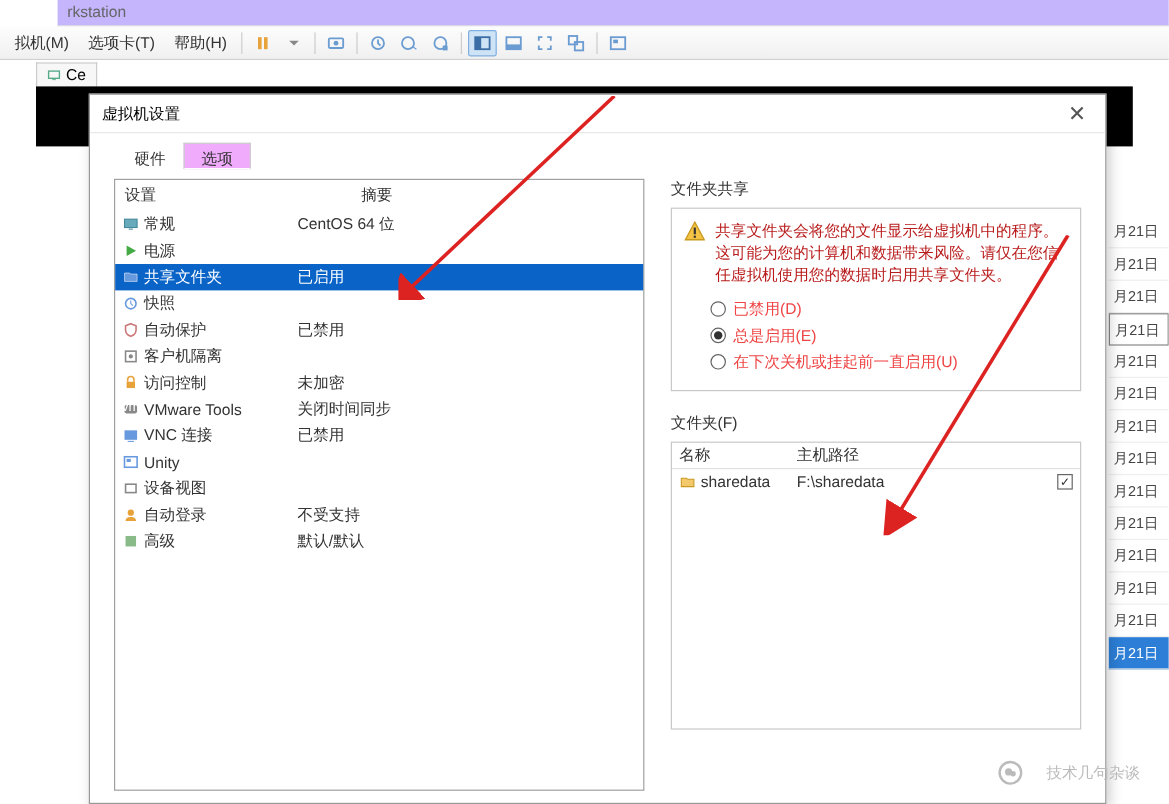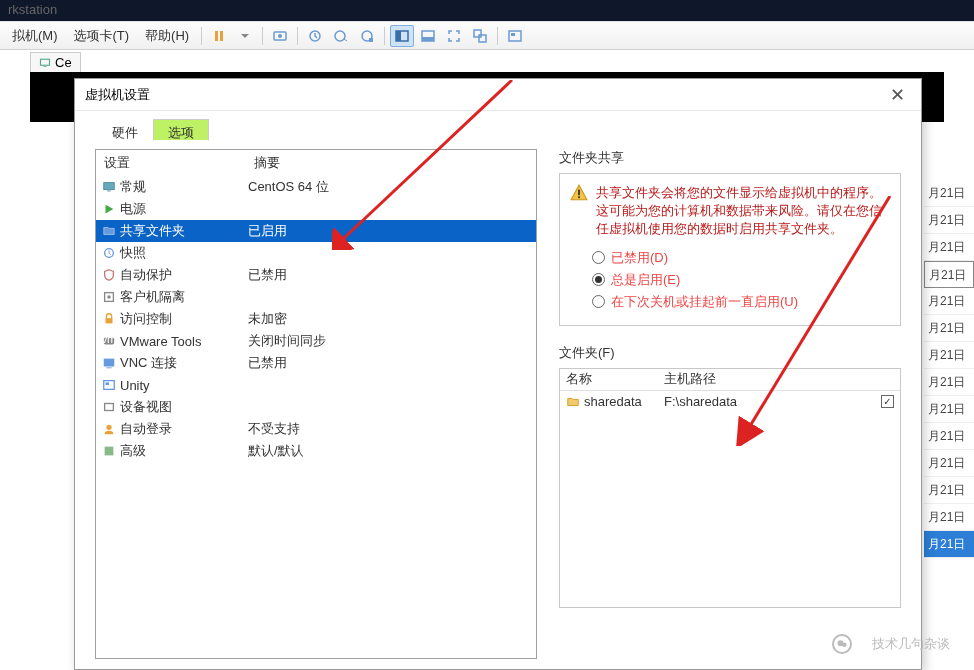--- a/index.html
+++ b/index.html
@@ -1,39 +1,39 @@
 <!DOCTYPE html>
 <html><head>
 <meta charset="utf-8">
 <style>
 * { margin: 0; padding: 0; box-sizing: border-box; font-family: "Microsoft YaHei", "Segoe UI", sans-serif; font-size: 13px; }
 body { width: 974px; height: 670px; background: #fff; position: relative; overflow: hidden; }
-.title-bar { height: 22px; padding: 2px 8px; color: #666; background: #0f172a; border-bottom: 1px solid #e0e0e0; }
+.title-bar { height: 22px; padding: 2px 8px; color: #666; background: #c4b5fd; border-bottom: 1px solid #e0e0e0; margin-left: 48px; }
 .menu-bar { height: 28px; display: flex; align-items: center; padding: 0 4px; background: linear-gradient(#fdfdfd,#f0f0f0); border-bottom: 1px solid #d0d0d0; }
 .menu-item { padding: 4px 8px; color: #333; cursor: default; }
 .menu-sep { width: 1px; height: 18px; background: #ccc; margin: 0 4px; }
 .tb-btn { width: 24px; height: 22px; display: inline-flex; align-items: center; justify-content: center; margin: 0 1px; border: 1px solid transparent; border-radius: 2px; }
 .tb-btn svg { width: 16px; height: 16px; }
 .tab-strip { height: 22px; padding-left: 30px; display: flex; align-items: flex-end; background: #fff; }
 .tab { display: flex; align-items: center; gap: 4px; padding: 2px 8px; border: 1px solid #ccc; border-bottom: none; background: #f7f7f7; font-size: 12px; }
 .bg-dark { position: absolute; top: 72px; left: 30px; right: 30px; height: 50px; background: #000; }
 .right-panel { position: absolute; top: 180px; right: 0; width: 50px; margin-left: 21px; }
 .right-row { height: 27px; line-height: 27px; padding-left: 4px; color: #444; font-size: 12px; border-bottom: 1px solid #eee; }
 .right-row.active { background: #2c7ed6; color: #fff; }
 .dialog { position: absolute; top: 78px; left: 74px; width: 848px; height: 592px; background: #fff; border: 1px solid #999; box-shadow: 3px 3px 10px rgba(0,0,0,0.2); }
 .dlg-title { height: 32px; display: flex; align-items: center; padding: 0 10px; border-bottom: 1px solid #e8e8e8; }
 .dlg-title-text { flex: 1; }
 .close-x { font-size: 18px; color: #555; padding: 0 6px; }
 .dlg-tabs { height: 30px; padding: 8px 0 0 22px; display: flex; }
 .dlg-tab { padding: 4px 14px; border: 1px solid transparent; color: #333; }
-.dlg-tab.active { border-color: #ccc; border-bottom-color: #fff; background: #bef264; }
+.dlg-tab.active { border-color: #ccc; border-bottom-color: #fff; background: #f0abfc; }
 .dlg-body { display: flex; padding: 8px 20px 20px 20px; }
 .left-col { width: 442px; }
 .list-box { border: 1px solid #a0a0a0; height: 510px; }
-.list-hdr { display: flex; height: 26px; align-items: center; padding: 0 8px; color: #333; }
+.list-hdr { display: flex; height: 26px; align-items: center; padding: 0 8px; color: #333; gap: 47px; }
 .list-hdr .c1 { width: 150px; }
 .list-row { display: flex; height: 22px; align-items: center; padding: 0 4px; color: #333; }
 .list-row .icon { width: 18px; display: flex; justify-content: center; }
 .list-row .c1 { width: 130px; padding-left: 2px; }
 .list-row.selected { background: #0a63c7; color: #fff; }
 .right-col { flex: 1; padding-left: 22px; }
 .group-label { color: #333; margin-bottom: 6px; }
 .group-box { border: 1px solid #c8c8c8; padding: 10px; }
 .warn { display: flex; gap: 8px; margin-bottom: 10px; }
 .warn-icon { width: 18px; height: 18px; flex-shrink: 0; }

